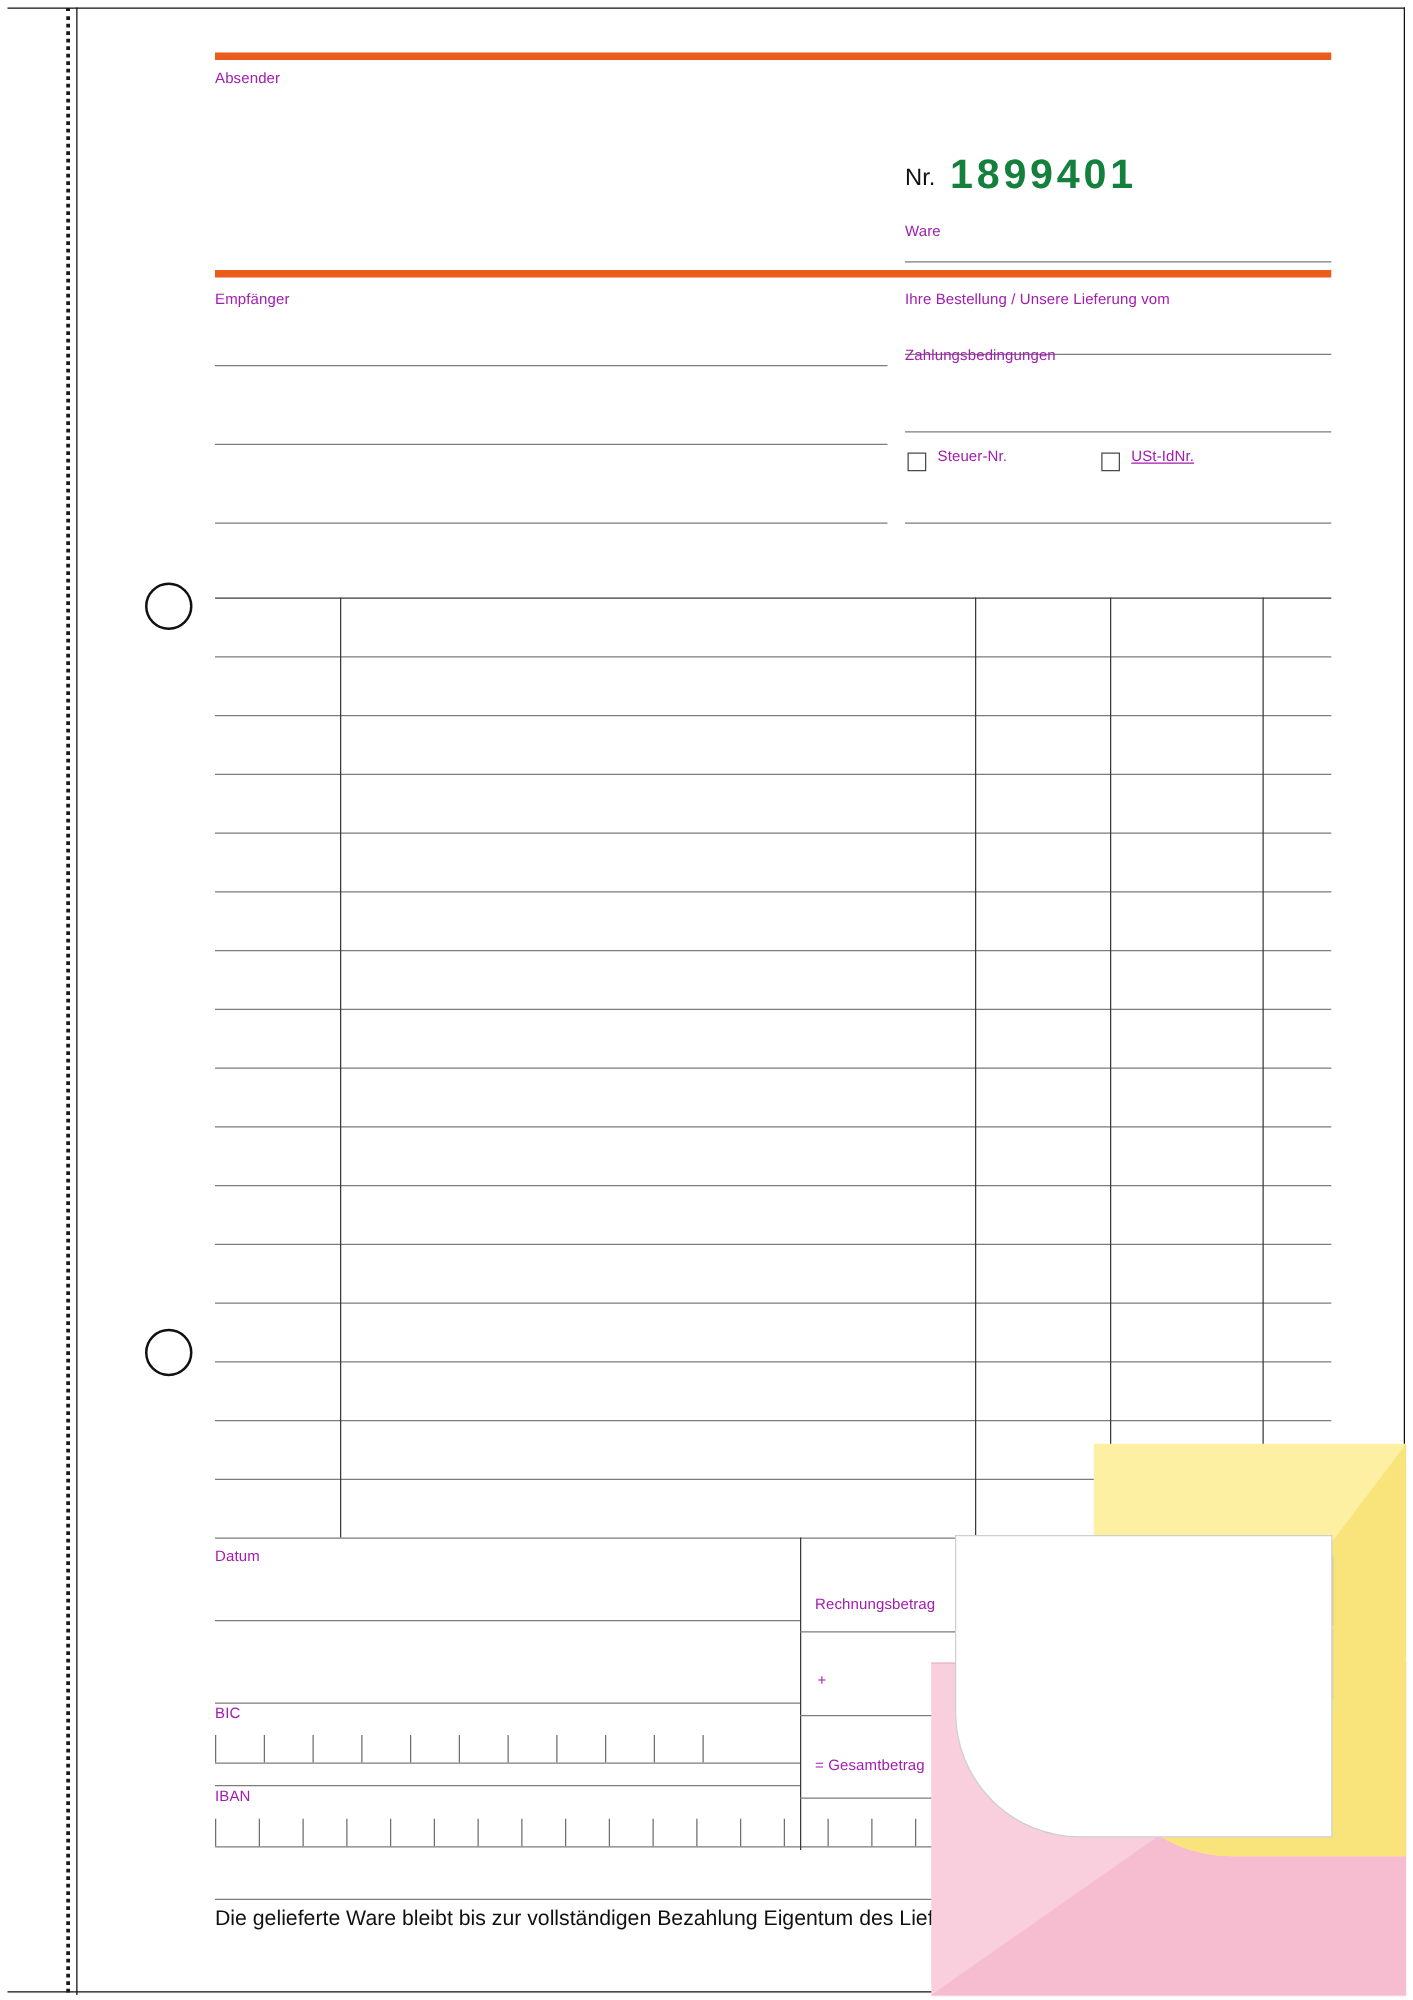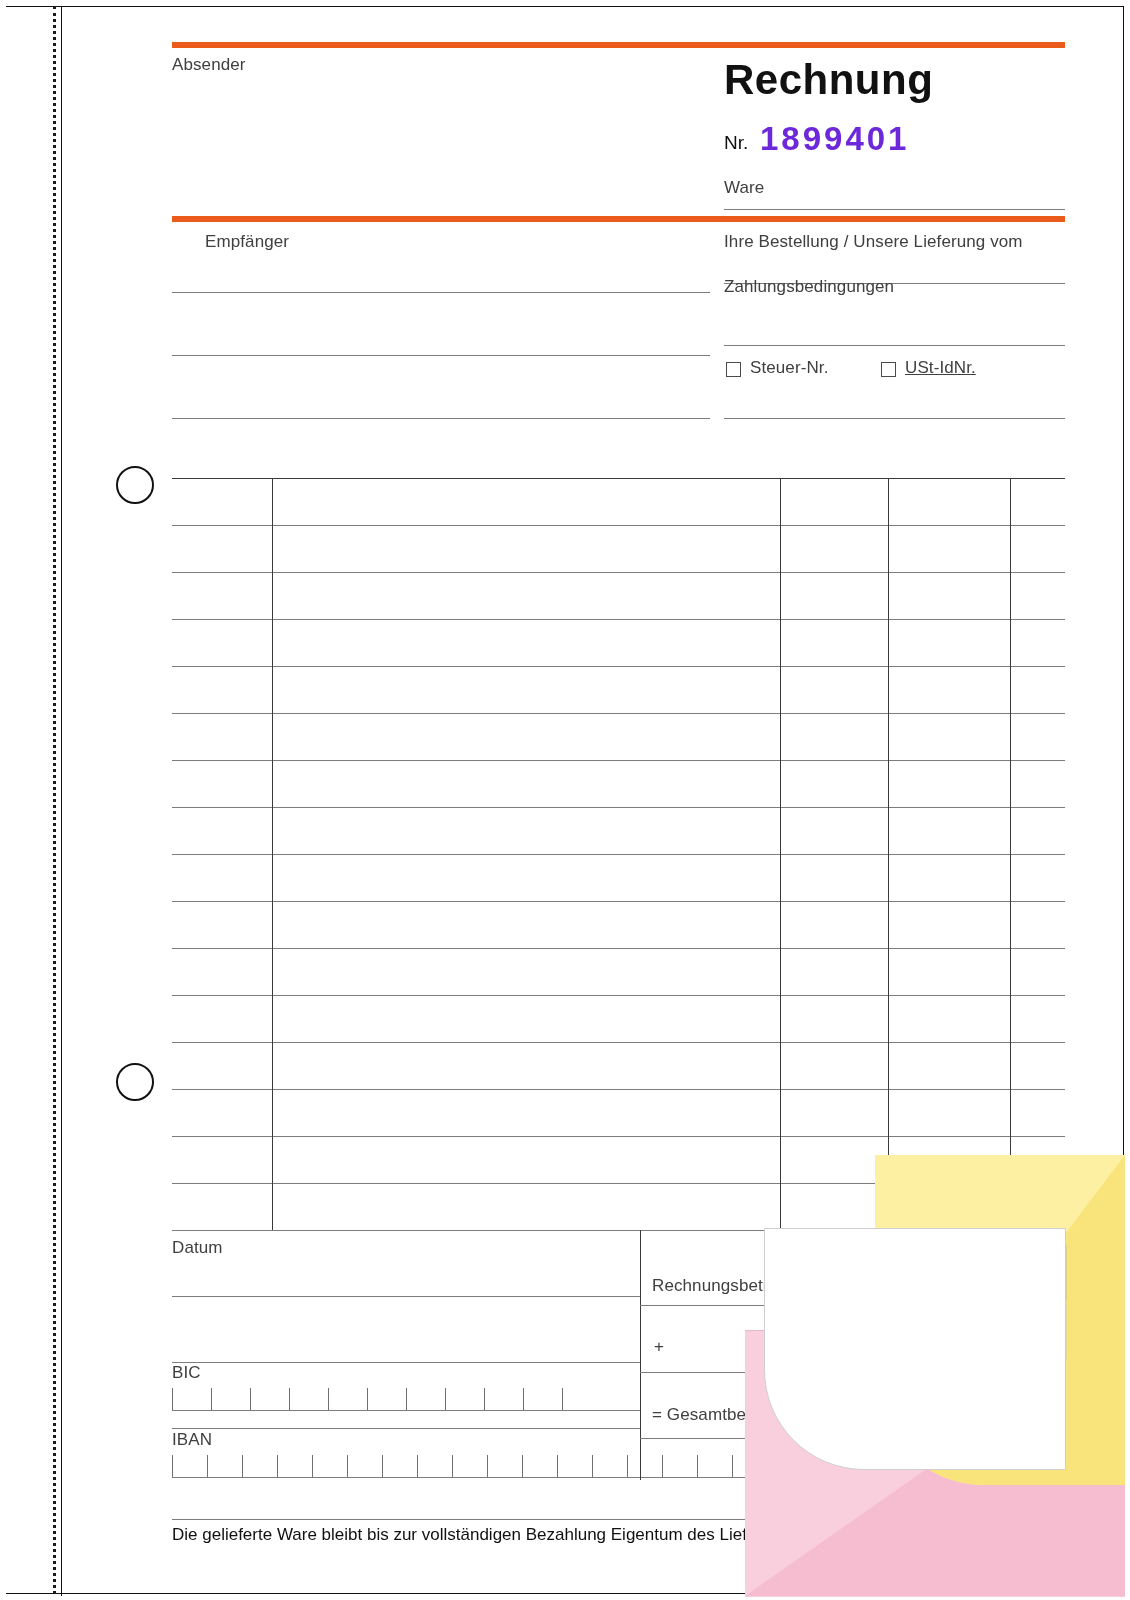--- a/index.html
+++ b/index.html
@@ -83,22 +83,22 @@
     position: absolute;
     background: #eb5b1b;
     height: 6px;
   }
   .bar-top { left: 172px; top: 42px; width: 893px; }
   .bar-mid { left: 172px; top: 216px; width: 893px; }
 
   
   .lbl {
     position: absolute;
-    font-size: 17px;
-    color: #404040;
+    font-size: 12px;
+    color: #a21caf;
     white-space: nowrap;
     letter-spacing: 0.1px;
   }
 
   .title {
     position: absolute;
     left: 724px;
     top: 56px;
     font-size: 42px;
     font-weight: bold;
@@ -111,21 +111,21 @@
     top: 132px;
     font-size: 19px;
     color: #111111;
   }
   .nr-value {
     position: absolute;
     left: 760px;
     top: 120px;
     font-size: 33px;
     font-weight: bold;
-    color: #6d28d9;
+    color: #15803d;
     letter-spacing: 3px;
   }
 
   
   .hline {
     position: absolute;
     height: 0;
     border-top: 1px solid #7c7c7c;
   }
   .vline {
@@ -243,28 +243,27 @@
     <div class="perf-line"></div>
   </div>
 
   <div class="punch-hole h1"></div>
   <div class="punch-hole h2"></div>
 
   <div class="orange-bar bar-top"></div>
   <div class="orange-bar bar-mid"></div>
 
   <div class="lbl" style="left:172px; top:55px;">Absender</div>
-  <div class="title">Rechnung</div>
   <div class="nr-word">Nr.</div>
   <div class="nr-value">1899401</div>
   <div class="lbl" style="left:724px; top:178px;">Ware</div>
 
   <div class="hline" style="left:724px; top:209px; width:341px;"></div>
 
-  <div class="lbl" style="left:172px; top:232px;margin-left:33px;">Empfänger</div>
+  <div class="lbl" style="left:172px; top:232px;">Empfänger</div>
   <div class="hline" style="left:172px; top:292px; width:538px;"></div>
   <div class="hline" style="left:172px; top:355px; width:538px;"></div>
   <div class="hline" style="left:172px; top:418px; width:538px;"></div>
 
   <div class="lbl" style="left:724px; top:232px;text-align:center;">Ihre Bestellung / Unsere Lieferung vom</div>
   <div class="hline" style="left:724px; top:283px; width:341px;"></div>
 
   <div class="lbl" style="left:724px; top:277px;">Zahlungsbedingungen</div>
   <div class="hline" style="left:724px; top:345px; width:341px;"></div>
 

